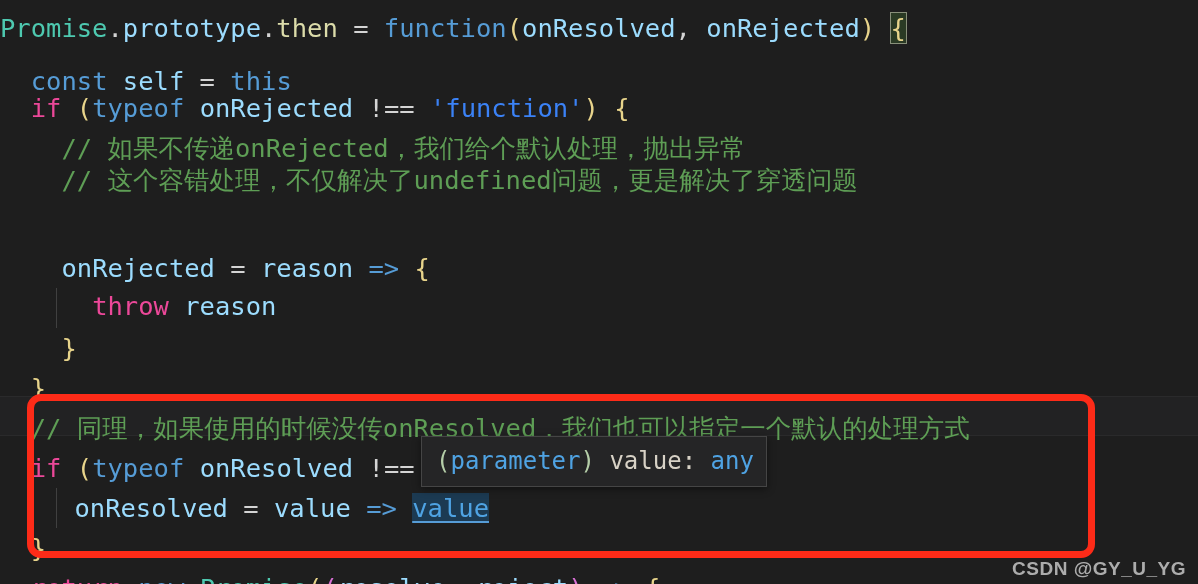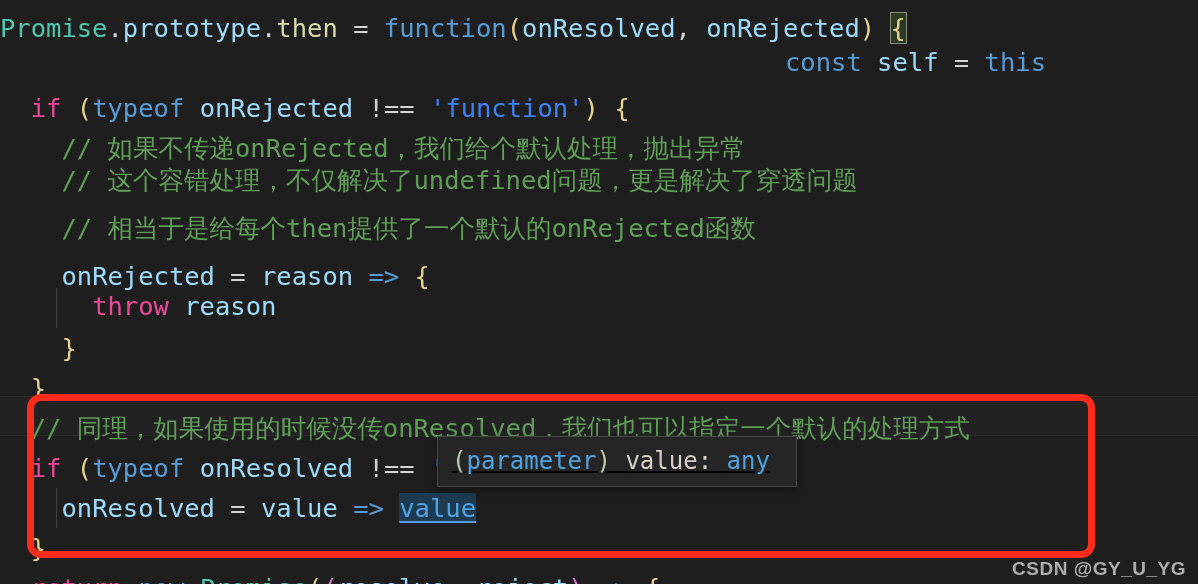--- a/index.html
+++ b/index.html
@@ -94,31 +94,30 @@
     height: 164px;
     border: 7px solid #fd2b18;
     border-radius: 14px;
     box-sizing: border-box;
     pointer-events: none;
   }
 
   
   #tooltip {
     position: absolute;
-    left: 437px;
+    left: 421px;
     top: 436px;
-    padding: 8px 26px 9px 14px;
+    padding: 8px 12px 9px 14px;
     background: #252526;
     border: 1px solid #454545;
     box-sizing: border-box;
     font-size: 24px;
     line-height: 32px;
     white-space: pre;
     box-shadow: 0 2px 8px rgba(0,0,0,0.45);
-    text-decoration: underline;
   }
   #tooltip .tp-paren { color: #b5cea8; }
   #tooltip .tp-kind  { color: #4fa3e3; }
   #tooltip .tp-name  { color: #d8d2c6; }
   #tooltip .tp-colon { color: #d8d2c6; }
   #tooltip .tp-type  { color: #4fa3e3; }
 
   
   #watermark {
     position: absolute;
@@ -137,32 +136,32 @@
 
 <div id="editor">
 
   <div class="line-band" style="top: 396px; height: 40px;"></div>
 
   <div class="indent-guide" style="left: 56px; top: 288px; height: 40px;"></div>
   <div class="indent-guide" style="left: 56px; top: 488px; height: 40px;"></div>
 
   <div id="code-lines">
       <div class="code-line" style="top: 8px;"><span class="t-class">Promise</span><span class="t-punct">.</span><span class="t-prop">prototype</span><span class="t-punct">.</span><span class="t-method">then</span><span class="t-op"> = </span><span class="t-kw">function</span><span class="t-paren-y">(</span><span class="t-var">onResolved</span><span class="t-punct">, </span><span class="t-var">onRejected</span><span class="t-paren-y">)</span><span class="t-plain"> </span><span class="t-paren-y bracket-match">{</span></div>
-      <div class="code-line" style="top: 42px; text-align: right;"><span class="t-plain">  </span><span class="t-kw">const</span><span class="t-plain"> </span><span class="t-var">self</span><span class="t-op"> = </span><span class="t-kw">this</span></div>
+      <div class="code-line" style="top: 61px;"><span class="t-plain">  </span><span class="t-kw">const</span><span class="t-plain"> </span><span class="t-var">self</span><span class="t-op"> = </span><span class="t-kw">this</span></div>
       <div class="code-line" style="top: 88px;"><span class="t-plain">  </span><span class="t-ctrl">if</span><span class="t-plain"> </span><span class="t-paren-y">(</span><span class="t-kw">typeof</span><span class="t-plain"> </span><span class="t-var">onRejected</span><span class="t-op"> !== </span><span class="t-str">'function'</span><span class="t-paren-y">)</span><span class="t-plain"> </span><span class="t-paren-y">{</span></div>
       <div class="code-line" style="top: 128px;"><span class="t-plain">    </span><span class="t-comment">// 如果不传递onRejected，我们给个默认处理，抛出异常</span></div>
       <div class="code-line" style="top: 160px;"><span class="t-plain">    </span><span class="t-comment">// 这个容错处理，不仅解决了undefined问题，更是解决了穿透问题</span></div>
-      <div class="code-line" style="top: 208px;"><span class="t-plain">    </span><span class="t-comment">// 相当于是给每个then提供了一个默认的onRejected函数</span></div>
-      <div class="code-line" style="top: 256px;"><span class="t-plain">    </span><span class="t-var">onRejected</span><span class="t-op"> = </span><span class="t-var">reason</span><span class="t-plain"> </span><span class="t-kw">=&gt;</span><span class="t-plain"> </span><span class="t-paren-y">{</span></div>
+      <div class="code-line" style="top: 208px;"><span class="t-plain">    </span></div>
+      <div class="code-line" style="top: 248px;"><span class="t-plain">    </span><span class="t-var">onRejected</span><span class="t-op"> = </span><span class="t-var">reason</span><span class="t-plain"> </span><span class="t-kw">=&gt;</span><span class="t-plain"> </span><span class="t-paren-y">{</span></div>
       <div class="code-line" style="top: 286px;"><span class="t-plain">      </span><span class="t-ctrl">throw</span><span class="t-plain"> </span><span class="t-var">reason</span></div>
       <div class="code-line" style="top: 328px;"><span class="t-plain">    </span><span class="t-paren-y">}</span></div>
       <div class="code-line" style="top: 368px;"><span class="t-plain">  </span><span class="t-paren-y">}</span></div>
       <div class="code-line" style="top: 408px;"><span class="t-plain">  </span><span class="t-comment">// 同理，如果使用的时候没传onResolved，我们也可以指定一个默认的处理方式</span></div>
       <div class="code-line" style="top: 448px;"><span class="t-plain">  </span><span class="t-ctrl">if</span><span class="t-plain"> </span><span class="t-paren-y">(</span><span class="t-kw">typeof</span><span class="t-plain"> </span><span class="t-var">onResolved</span><span class="t-op"> !== </span><span class="t-str">'function'</span><span class="t-paren-y">)</span><span class="t-plain"> </span><span class="t-paren-y">{</span></div>
-      <div class="code-line" style="top: 488px;"><span class="t-plain">    </span><span class="t-var">onResolved</span><span class="t-op"> = </span><span class="t-var">value</span><span class="t-plain"> </span><span class="t-kw">=&gt;</span><span class="t-plain"> </span><span class="word-hl">value</span></div>
+      <div class="code-line" style="top: 488px; padding-left: 13px;"><span class="t-plain">    </span><span class="t-var">onResolved</span><span class="t-op"> = </span><span class="t-var">value</span><span class="t-plain"> </span><span class="t-kw">=&gt;</span><span class="t-plain"> </span><span class="word-hl">value</span></div>
       <div class="code-line" style="top: 528px;"><span class="t-plain">  </span><span class="t-paren-y">}</span></div>
       <div class="code-line" style="top: 568px;"><span class="t-plain">  </span><span class="t-ctrl">return</span><span class="t-plain"> </span><span class="t-kw">new</span><span class="t-plain"> </span><span class="t-class">Promise</span><span class="t-paren-y">(</span><span class="t-paren2">(</span><span class="t-var">resolve</span><span class="t-punct">, </span><span class="t-var">reject</span><span class="t-paren2">)</span><span class="t-plain"> </span><span class="t-kw">=&gt;</span><span class="t-plain"> </span><span class="t-paren-y">{</span></div>
     </div>
 
   <div id="red-box" style="border-color: rgb(253, 43, 24);"></div>
 
   <div id="tooltip"><span class="tp-paren">(</span><span class="tp-kind">parameter</span><span class="tp-paren">)</span><span class="tp-name"> </span><span class="tp-name">value</span><span class="tp-colon">:</span><span class="tp-name"> </span><span class="tp-type">any</span></div>
 
   <div id="watermark">CSDN @GY_U_YG</div>
 

